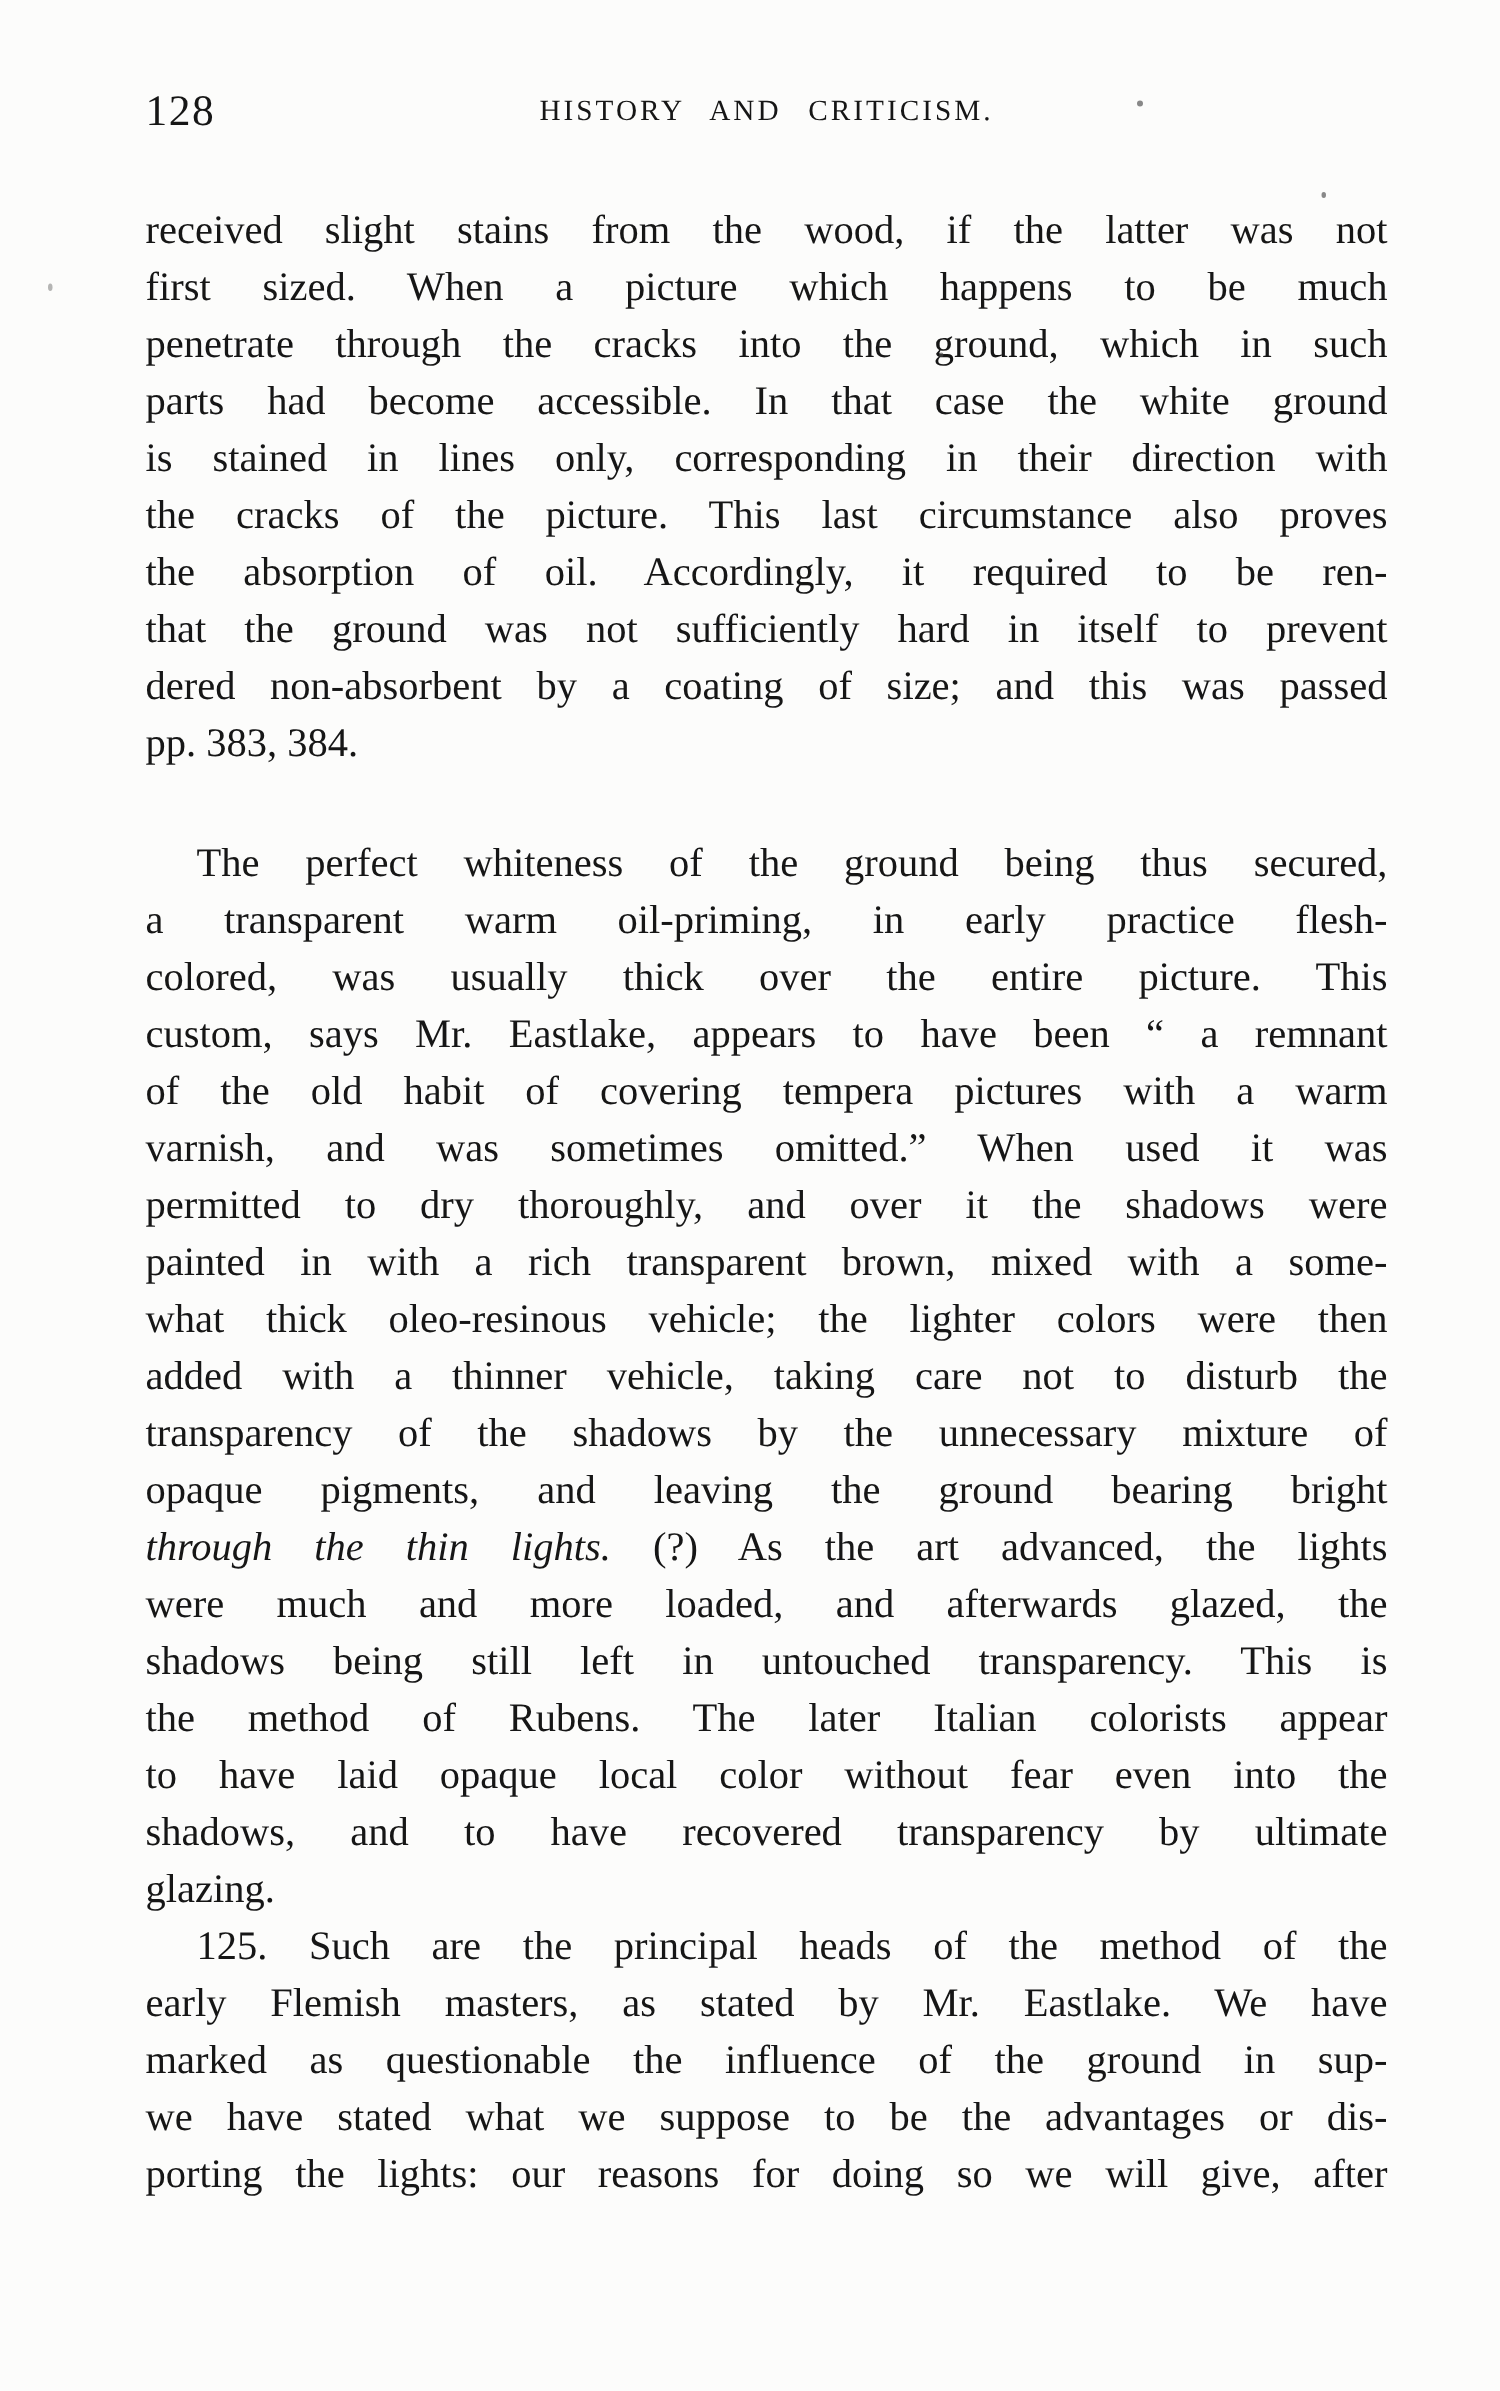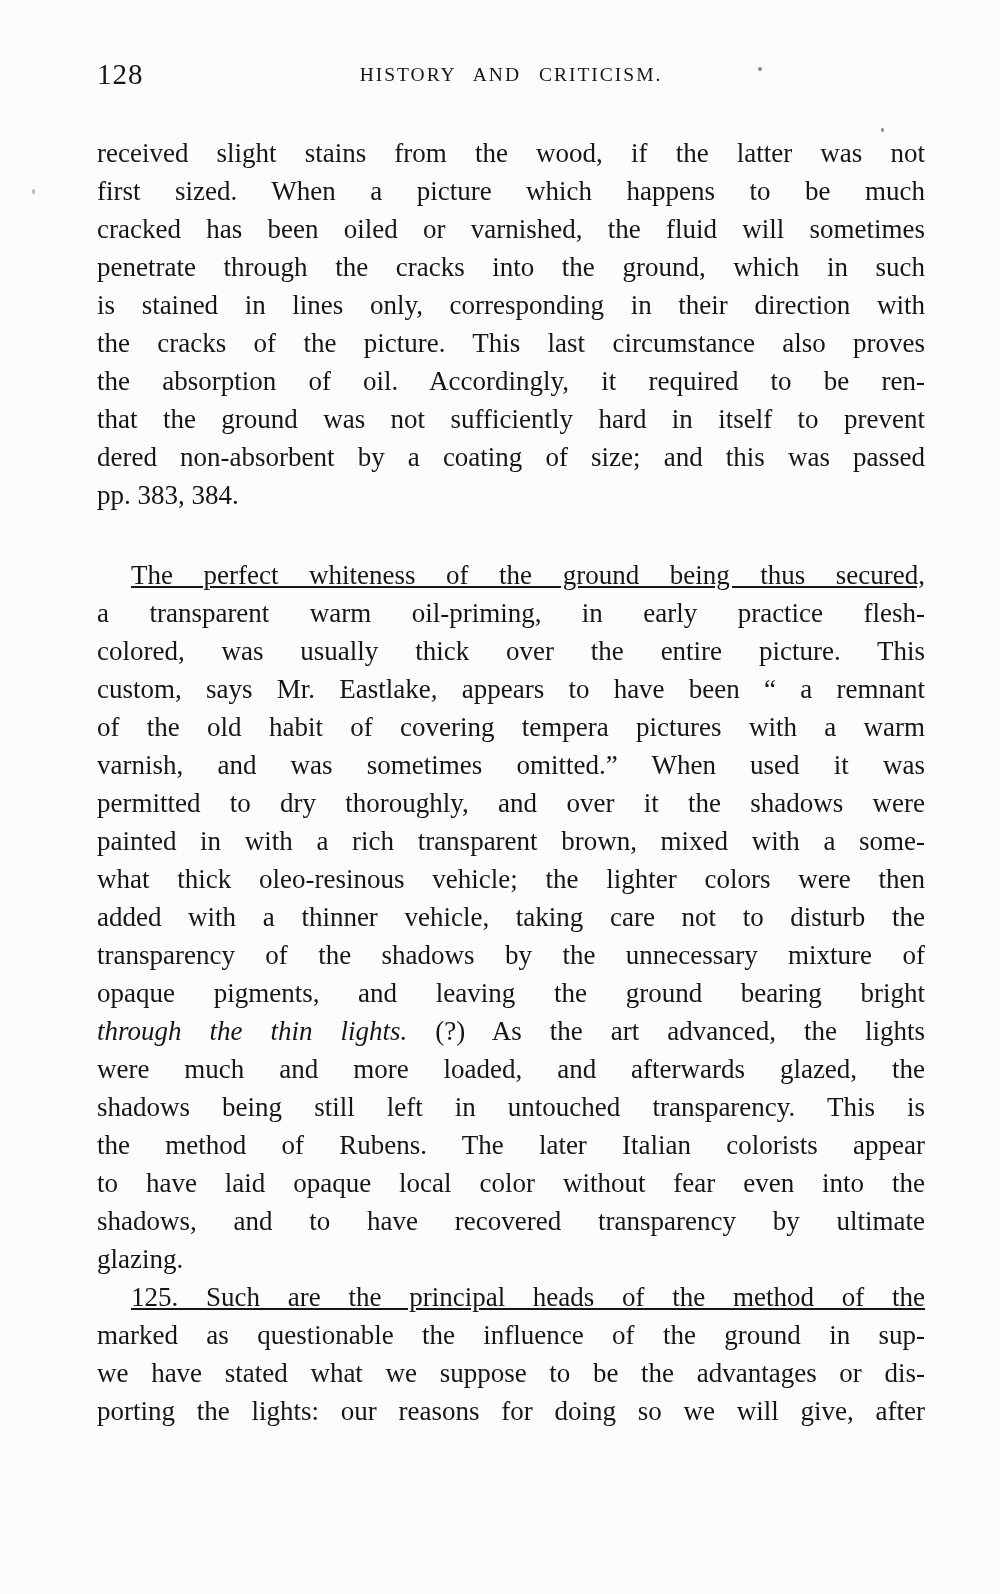--- a/index.html
+++ b/index.html
@@ -55,21 +55,20 @@
     text-align-last: justify;
     white-space: normal;
     height: 38px;
     overflow: visible;
   }
   .line.line-last {
     text-align-last: left;
   }
   .line.line-indent {
     text-indent: 34px;
-    text-decoration: underline;
   }
   .em { font-style: italic; }
   .speck {
     position: absolute;
     background: #4a4a4a;
     border-radius: 50%;
     opacity: 0.65;
   }
   .speck-1 { left: 758px; top: 67px;  width: 4px; height: 4px; }
   .speck-2 { left: 881px; top: 128px; width: 3px; height: 4px; }
@@ -82,22 +81,22 @@
 <div class="page">
   <div class="header-row">
     <span class="page-number">128</span>
     <span class="running-header">HISTORY AND CRITICISM.</span>
   </div>
 
   <div class="body-text">
       <div class="paragraph">
         <div class="line"><span>received slight stains from the wood, if the latter was not</span></div>
         <div class="line"><span>first sized. When a picture which happens to be much</span></div>
-        <div class="line"><span>cracked has been oiled or varnished, the fluid will sometimes</span></div>
         <div class="line"><span>penetrate through the cracks into the ground, which in such</span></div>
+        <div class="line"><span>parts had become accessible. In that case the white ground</span></div>
         <div class="line"><span>is stained in lines only, corresponding in their direction with</span></div>
         <div class="line"><span>the cracks of the picture. This last circumstance also proves</span></div>
         <div class="line"><span>the absorption of oil. Accordingly, it required to be ren-</span></div>
         <div class="line"><span>that the ground was not sufficiently hard in itself to prevent</span></div>
         <div class="line"><span>dered non-absorbent by a coating of size; and this was passed</span></div>
         <div class="line line-last"><span>pp. 383, 384.</span></div>
       </div>
       <div class="paragraph gap-before">
         <div class="line line-indent"><span>The perfect whiteness of the ground being thus secured,</span></div>
         <div class="line"><span>a transparent warm oil-priming, in early practice flesh-</span></div>
@@ -114,20 +113,21 @@
         <div class="line"><span class="em">through the thin lights.</span><span> (?) As the art advanced, the lights</span></div>
         <div class="line"><span>were much and more loaded, and afterwards glazed, the</span></div>
         <div class="line"><span>shadows being still left in untouched transparency. This is</span></div>
         <div class="line"><span>the method of Rubens. The later Italian colorists appear</span></div>
         <div class="line"><span>to have laid opaque local color without fear even into the</span></div>
         <div class="line"><span>shadows, and to have recovered transparency by ultimate</span></div>
         <div class="line line-last"><span>glazing.</span></div>
       </div>
       <div class="paragraph">
         <div class="line line-indent"><span>125. Such are the principal heads of the method of the</span></div>
+        <div class="line"><span>early Flemish masters, as stated by Mr. Eastlake. We have</span></div>
         <div class="line"><span>marked as questionable the influence of the ground in sup-</span></div>
         <div class="line"><span>we have stated what we suppose to be the advantages or dis-</span></div>
         <div class="line"><span>porting the lights: our reasons for doing so we will give, after</span></div>
       </div>
     </div>
 
   <div class="speck speck-1"></div>
   <div class="speck speck-2"></div>
   <div class="speck speck-3"></div>
   <div class="speck speck-4"></div>

